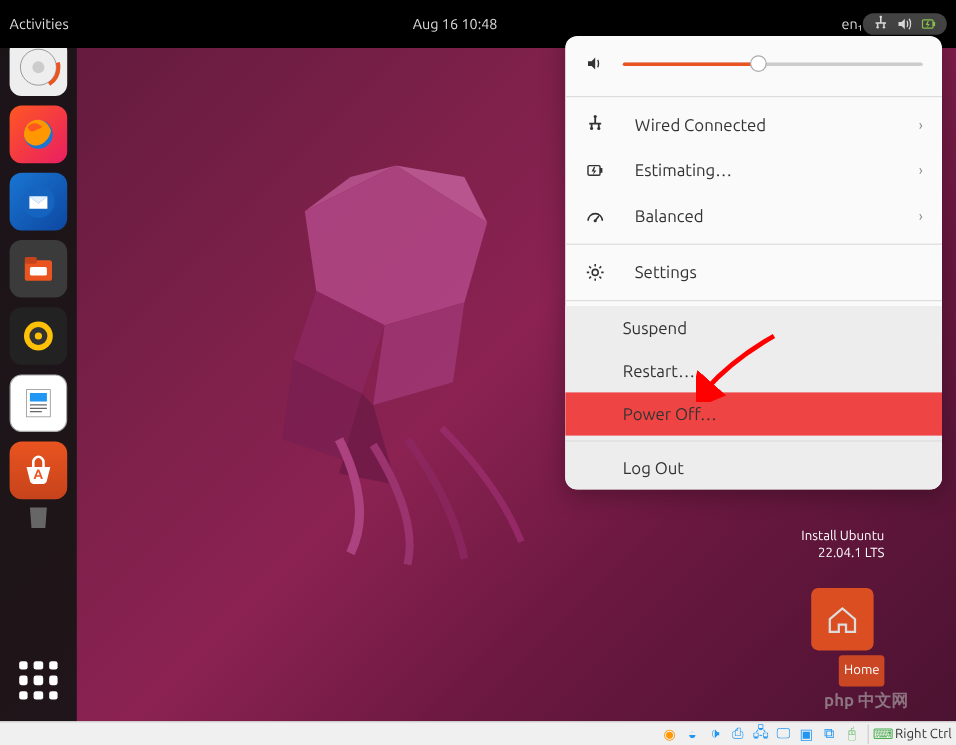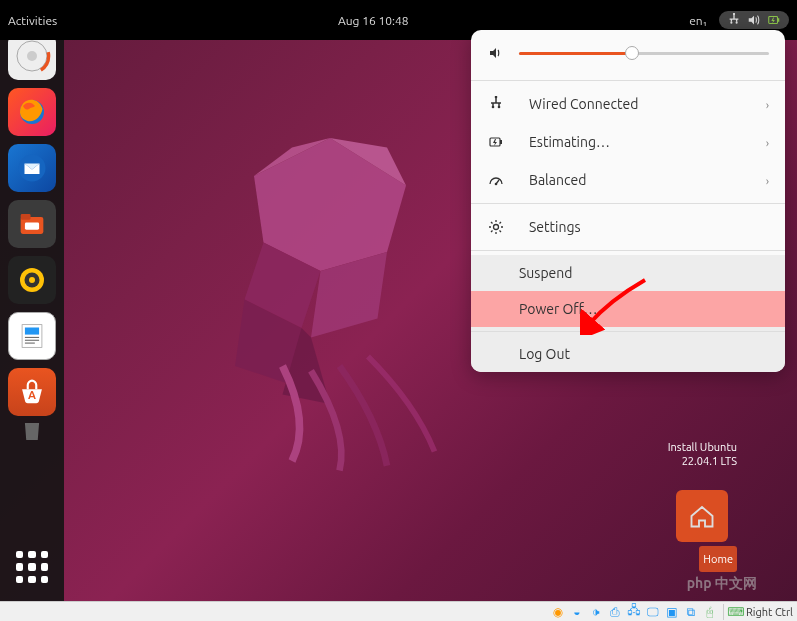--- a/index.html
+++ b/index.html
@@ -19,21 +19,21 @@
       background: #000;
       color: #ddd;
       display: flex;
       align-items: center;
       font-size: 12px;
       padding: 0 8px;
       z-index: 10;
     }
     .topbar-left { flex: 0 0 auto; }
     .topbar-center { flex: 1; text-align: center; }
-    .topbar-right { flex: 0 0 auto; display: flex; align-items: center; gap: 12px; }
+    .topbar-right { flex: 0 0 auto; display: flex; align-items: center; gap: 0; }
     .status-pill {
       background: #444;
       border-radius: 12px;
       padding: 2px 8px;
       display: flex;
       align-items: center;
       gap: 6px;
     }
     .status-icon { width: 14px; height: 14px; display: inline-flex; align-items: center; justify-content: center; }
     
@@ -103,21 +103,21 @@
       color: #333;
     }
     .sysmenu-row {
       display: flex;
       align-items: center;
       padding: 10px 16px;
       gap: 24px;
       cursor: pointer;
     }
     .sysmenu-row.expanded, .sysmenu-sub { background: #ededed; }
-    .sysmenu-row.highlighted { background: #fca5a5; }
+    .sysmenu-row.highlighted { background: #ef4444; }
     .sysmenu-icon { width: 18px; height: 18px; display: flex; align-items: center; justify-content: center; flex-shrink: 0; }
     .sysmenu-label { flex: 1; }
     .sysmenu-chevron { color: #888; font-size: 12px; }
     .sysmenu-divider { height: 1px; background: #ddd; margin: 4px 0; }
     .sysmenu-slider-row {
       display: flex;
       align-items: center;
       padding: 14px 16px;
       gap: 14px;
     }
@@ -392,20 +392,23 @@
           <path d="M8 1v2M8 13v2M1 8h2M13 8h2M3 3l1.5 1.5M11.5 11.5L13 13M3 13l1.5-1.5M11.5 4.5L13 3" stroke="#333" stroke-width="1.3"></path>
         </svg>
     </span>
     <span class="sysmenu-label">Settings</span>
   </div>
   <div class="sysmenu-divider"></div>
   <div class="sysmenu-sub">
     <div class="sysmenu-row">
       <span class="sysmenu-label">Suspend</span>
     </div>
+    <div class="sysmenu-row">
+      <span class="sysmenu-label">Restart…</span>
+    </div>
     <div class="sysmenu-row highlighted">
       <span class="sysmenu-label">Power Off…</span>
     </div>
     <div class="sysmenu-divider"></div>
     <div class="sysmenu-row">
       <span class="sysmenu-label">Log Out</span>
     </div>
   </div>
 </div>
 

